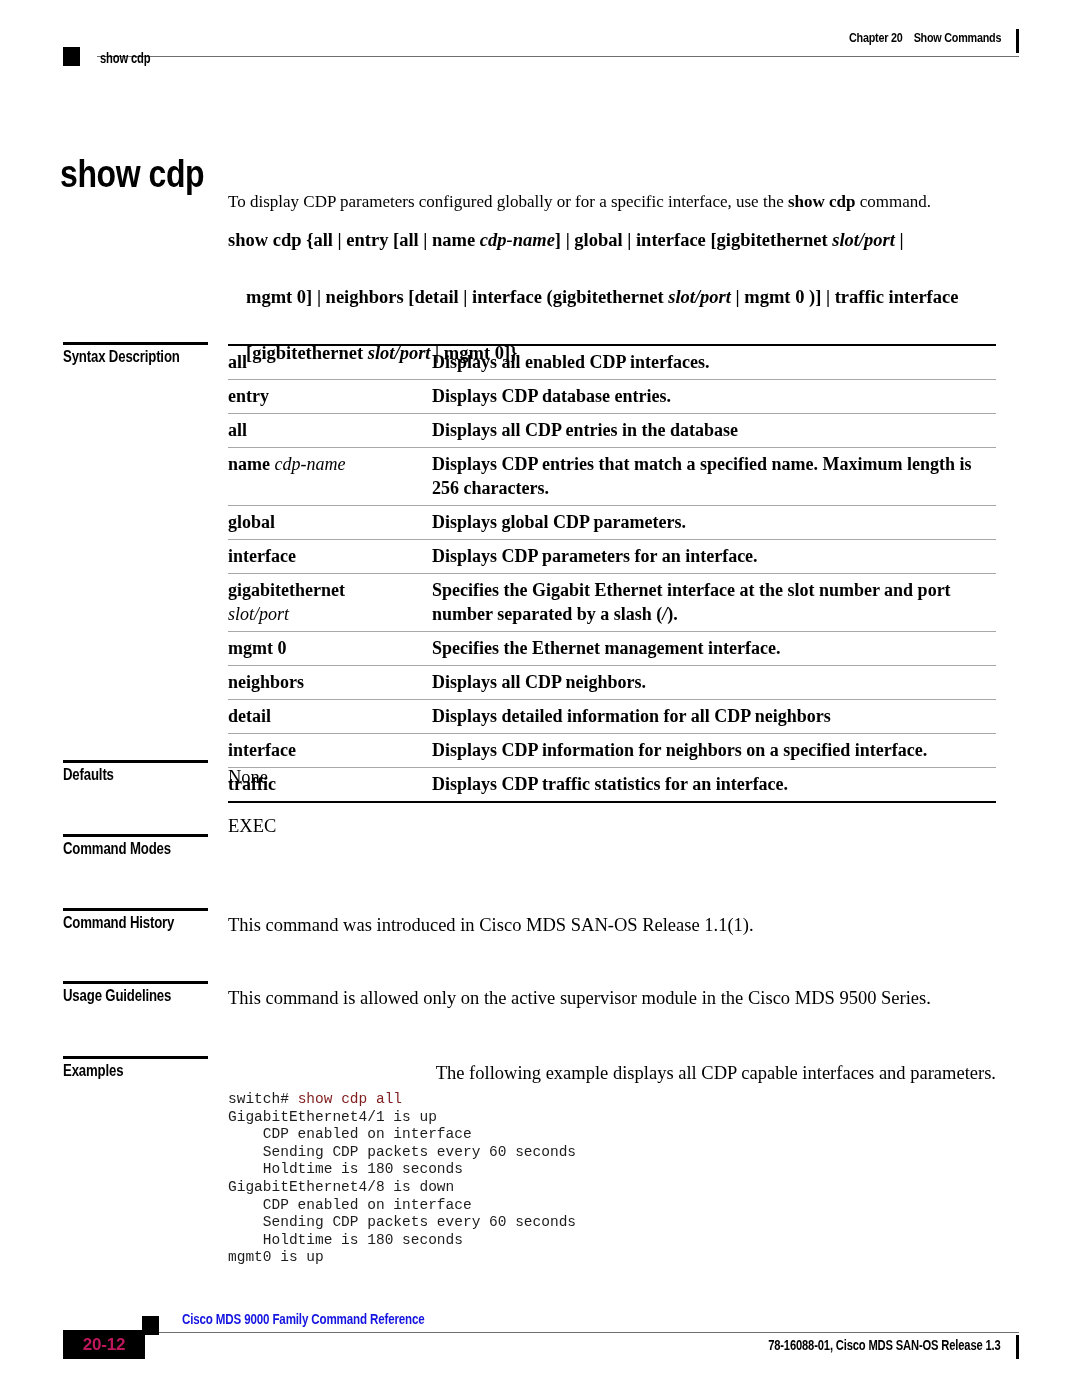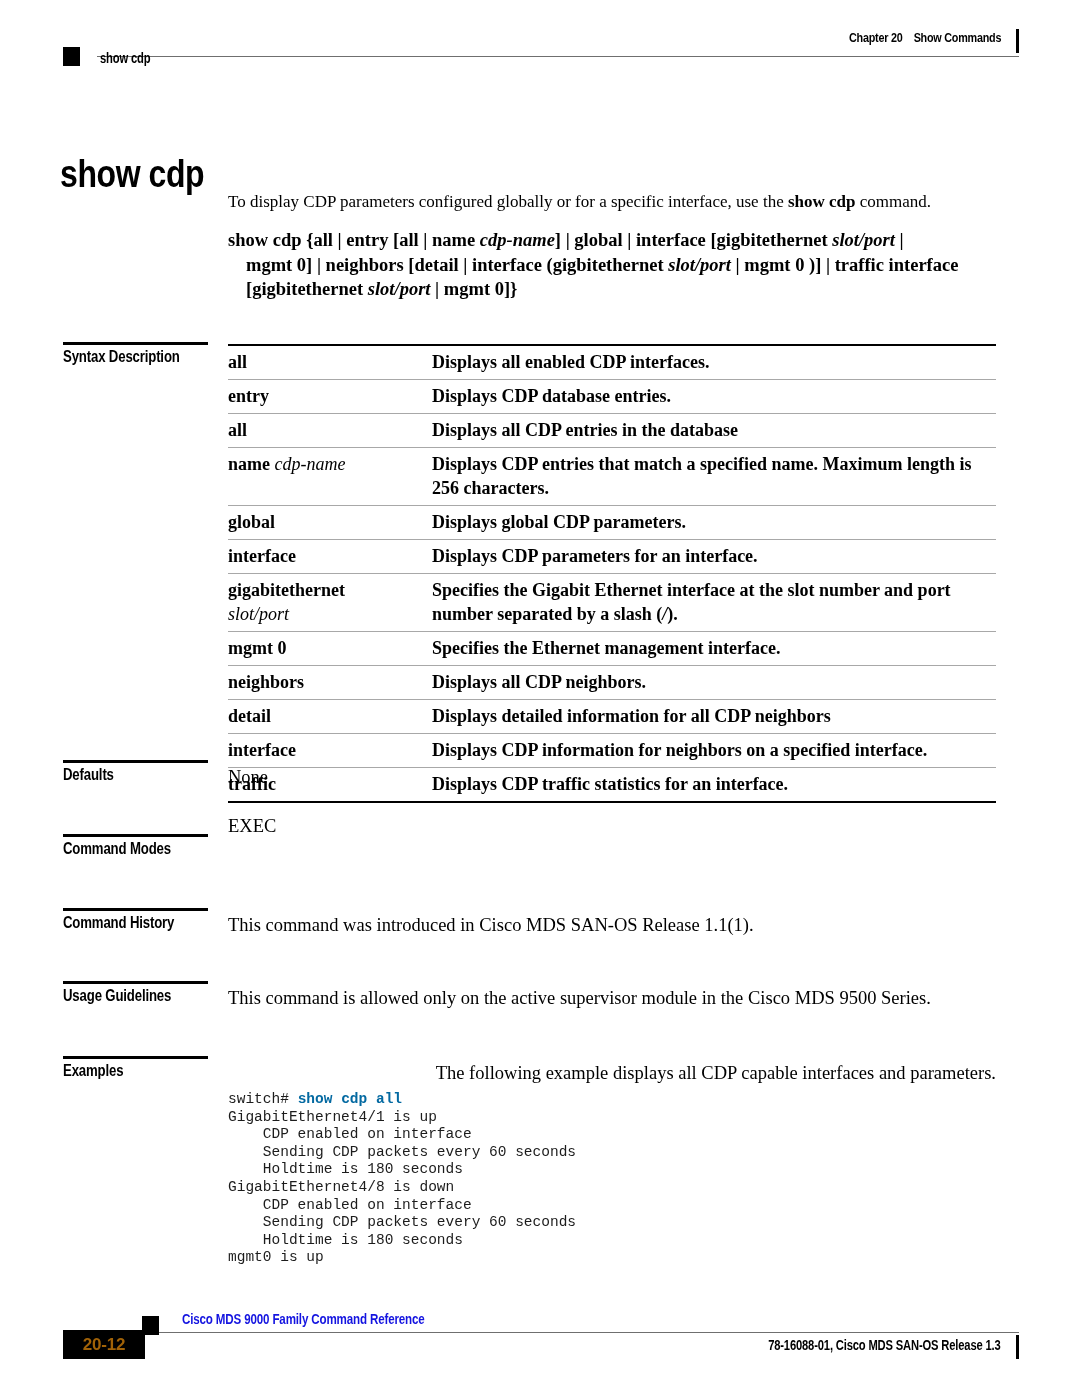--- a/index.html
+++ b/index.html
@@ -97,21 +97,21 @@
     font-size: 17px;
     line-height: 24px;
   }
   .syntax-block {
     top: 228px;
     font-size: 18.5px;
     line-height: 24.5px;
     font-weight: bold;
   }
   .syntax-block .ln2,
-  .syntax-block .ln3 { padding-left: 18px; }
+  .syntax-block .ln3 { padding-left: 18px; margin-top: 32px; }
   .syntax-block i { font-weight: bold; font-style: italic; }
 
   
   .sec {
     position: absolute;
     left: 63px;
     width: 145px;
   }
   .sec .rule {
     position: absolute;
@@ -175,21 +175,21 @@
     position: absolute;
     left: 228px;
     top: 1091px;
     width: 768px;
     font-family: "Liberation Mono", "DejaVu Sans Mono", monospace;
     font-size: 14.5px;
     line-height: 17.6px;
     white-space: pre;
     color: #1c1c1c;
   }
-  .code b { font-weight: bold; color: #0369a1; }
+  .code b { font-weight: normal; color: #7f1d1d; }
 
   
   .ft { position: absolute; left: 63px; top: 1305px; width: 956px; height: 60px; }
   .ft-rule {
     position: absolute;
     left: 96px;
     right: 0px;
     top: 27px;
     height: 1px;
     background: #6f6f6f;
@@ -211,21 +211,21 @@
     background: #000;
   }
   .ft-pagenum {
     position: absolute;
     left: 0px;
     top: 25px;
     width: 82px;
     height: 29px;
     line-height: 29px;
     text-align: center;
-    color: #a16207;
+    color: #be185d;
     font-family: "Liberation Sans", "DejaVu Sans", sans-serif;
     font-weight: bold;
     font-size: 17px;
     letter-spacing: -0.2px;
   }
   .ft-title {
     position: absolute;
     left: 119px;
     top: 6px;
     color: #1414e0;

